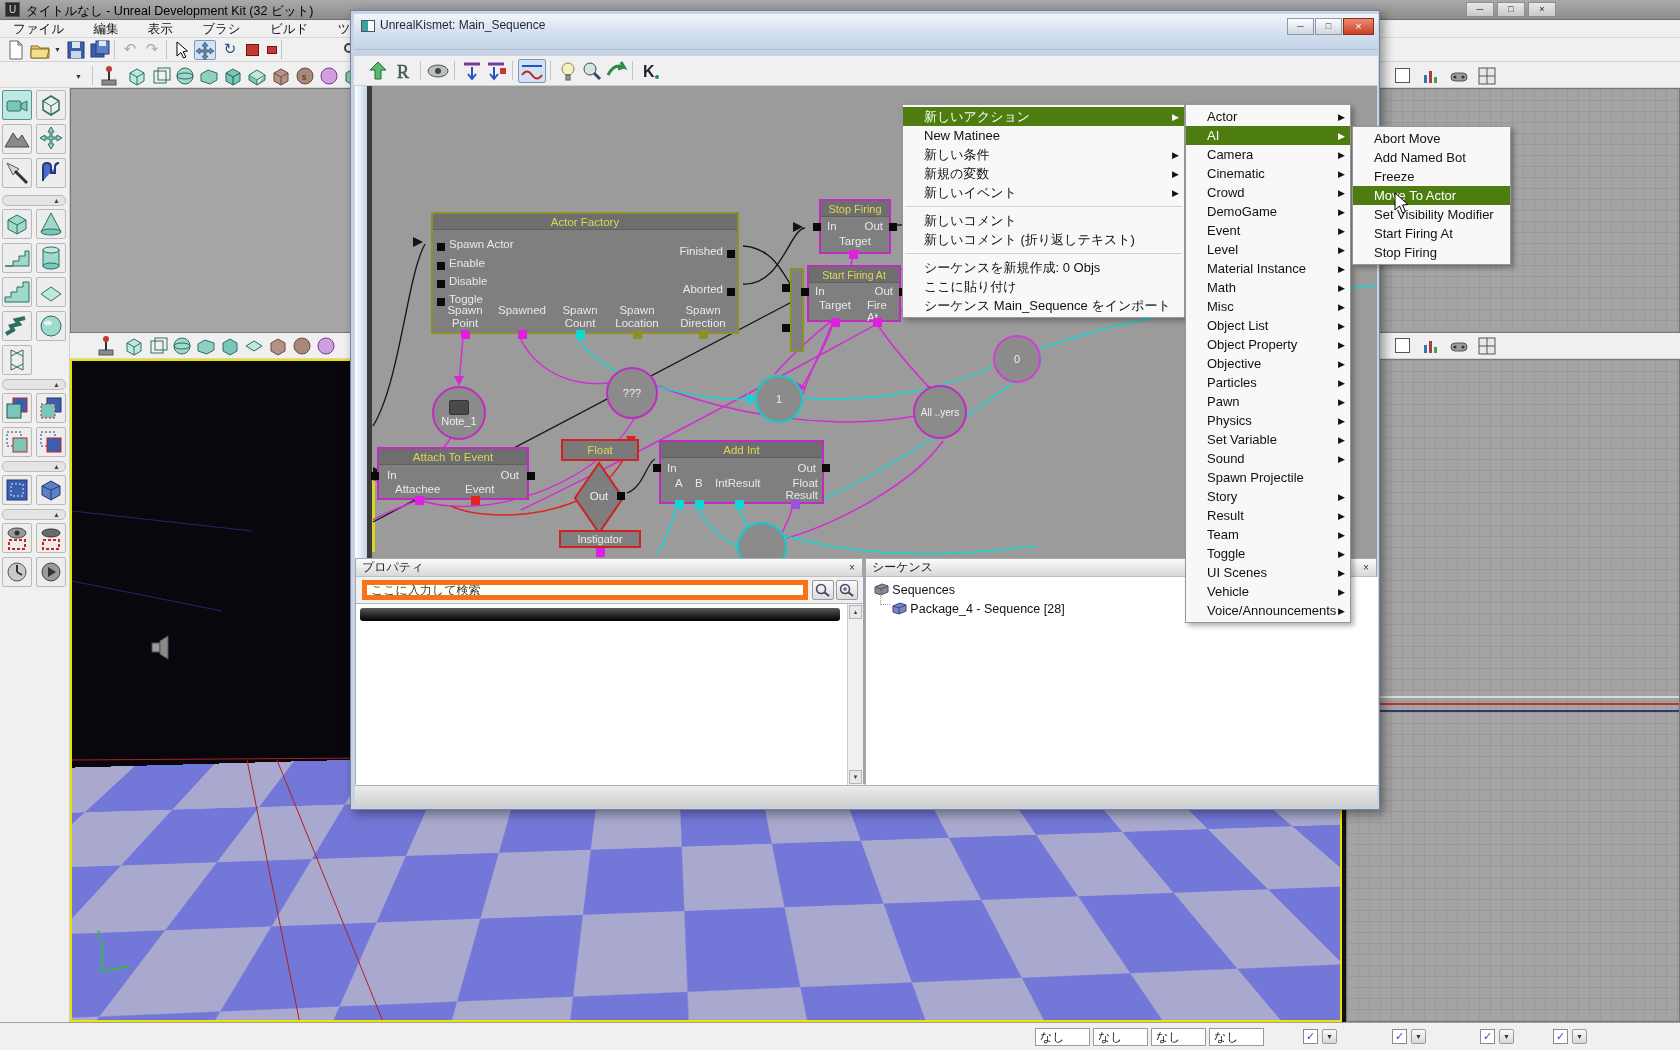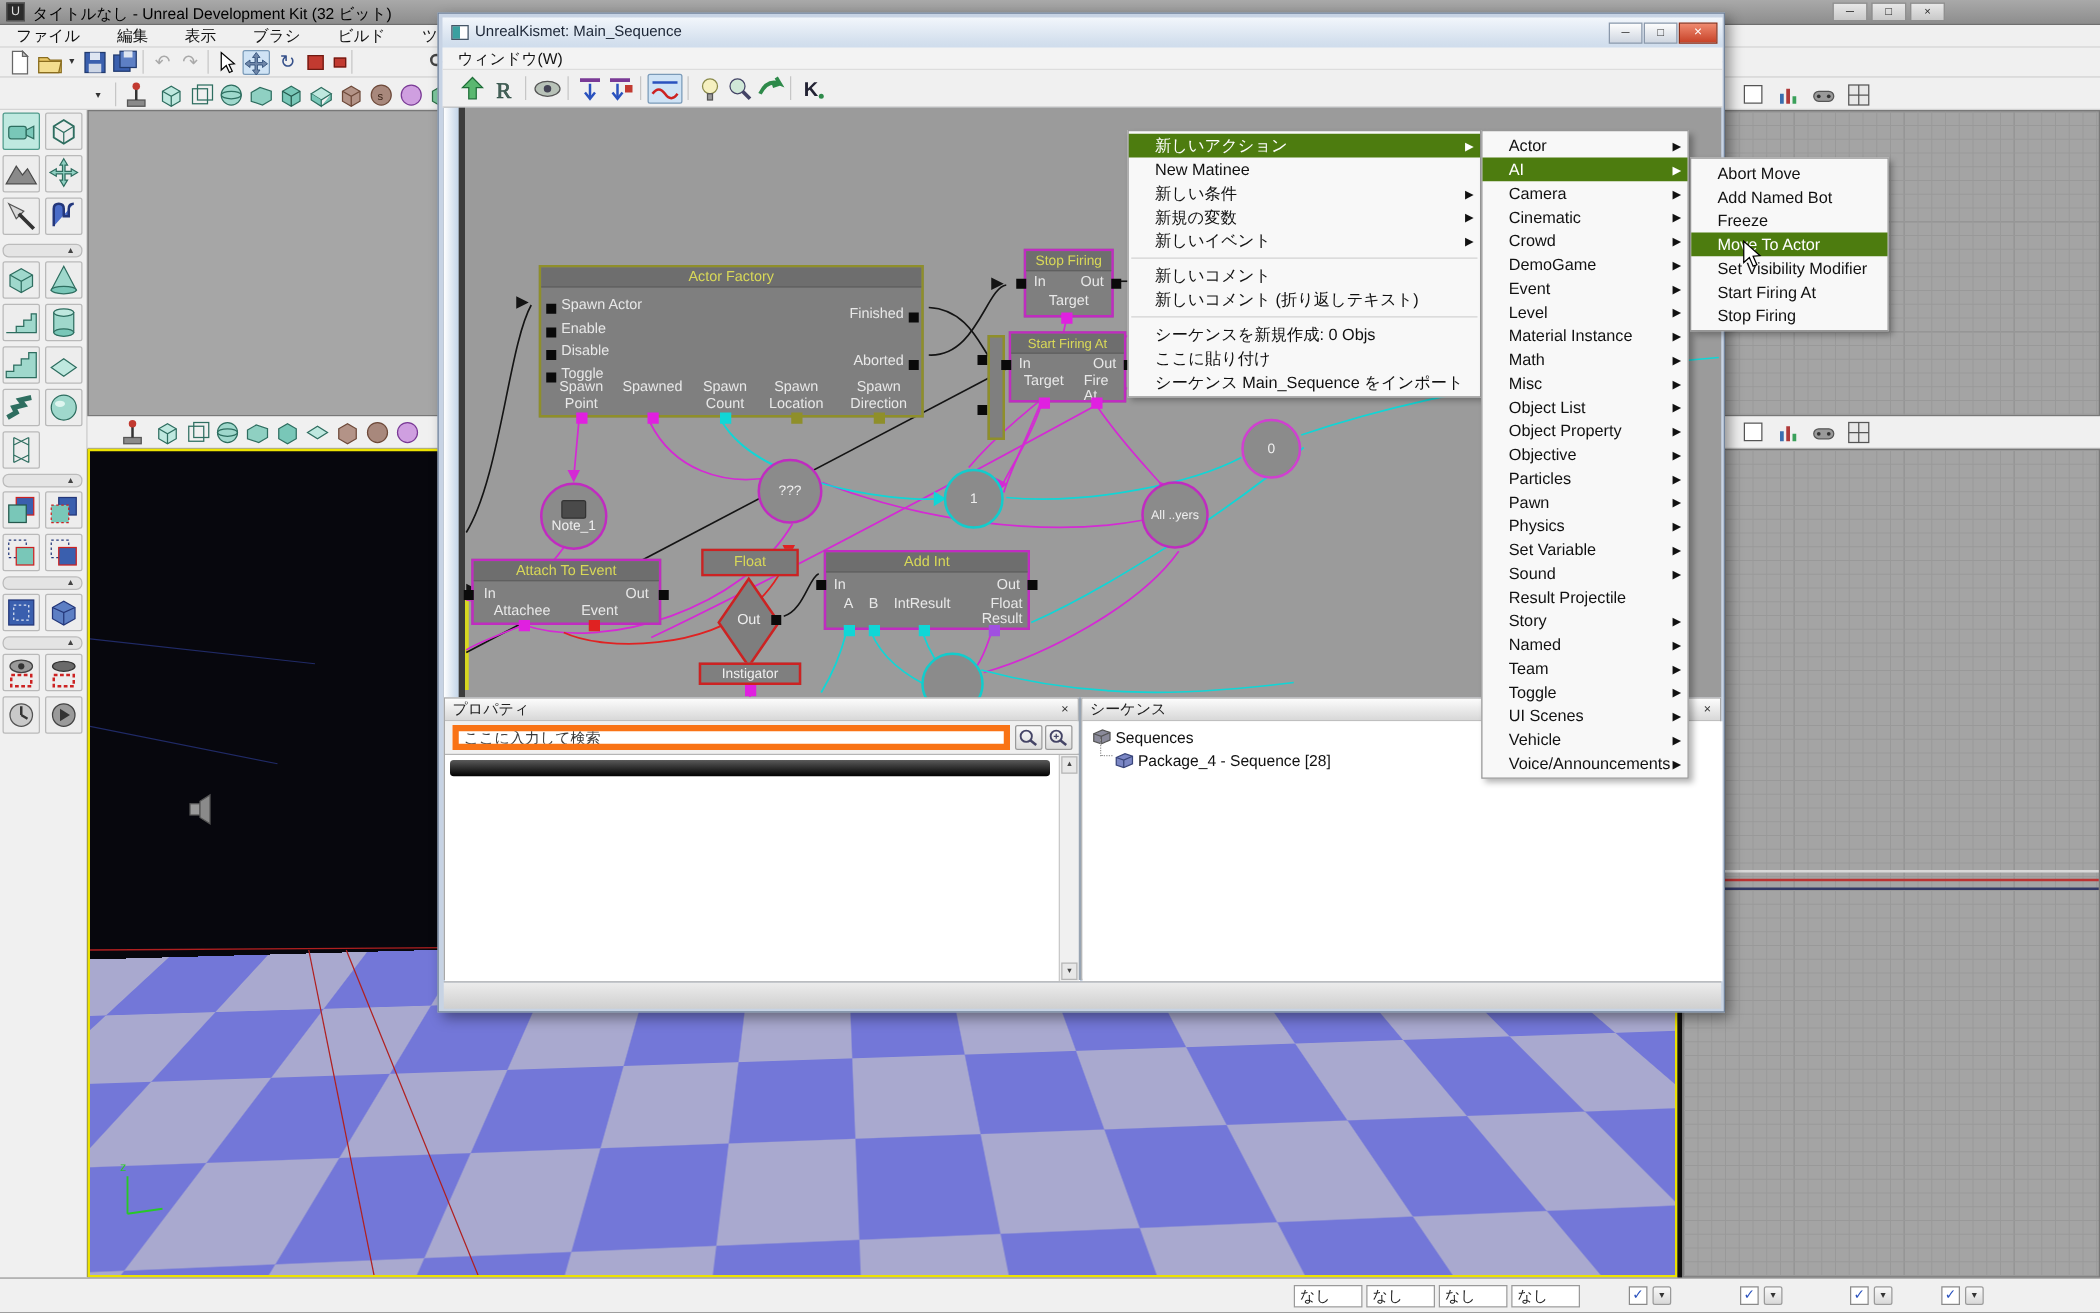--- a/index.html
+++ b/index.html
@@ -425,23 +425,20 @@
     <div class="a" style="left:0;top:350px;width:332px;height:2px;background:#333a66;"></div>
   </div>
 
   <div class="a kwin">
     <div class="a ktitle">
       <div class="a" style="left:7px;top:6px;width:14px;height:12px;background:linear-gradient(90deg,#3aa0a0 50%,#fff 50%);border:1px solid #456;"></div>
       <div class="ttext">UnrealKismet: Main_Sequence</div>
       <div class="kbtn" style="left:933px;width:27px;">─</div>
       <div class="kbtn" style="left:961px;width:27px;">□</div>
       <div class="kbtn close" style="left:989px;width:31px;">×</div>
-    </div>
-    <div class="a kmenu">
-      <span style="display:inline-block;padding:0 12px;line-height:18px;font-size:12.5px;">ウィンドウ(W)</span>
     </div>
     <div class="a ktool">
       <div class="kicon" style="left:12px;"><svg width="24" height="24">
             <path d="M12,3 L20,11 H15 V20 H9 V11 H4 Z" fill="#5ab870" stroke="#1e6e38"></path>
           </svg></div>
       <div class="kicon" style="left:38px;"><svg width="24" height="24">
             <text x="5" y="19" font-size="18" font-family="Liberation Serif, serif" fill="#47635a" stroke="#2a4a40" stroke-width="0.5">R</text>
           </svg></div>
       <div class="tsep" style="left:66px;top:5px;"></div>
       <div class="kicon" style="left:72px;"><svg width="24" height="24">
@@ -736,23 +733,23 @@
     <div class="mi"><span>Math</span><span class="arr">▶</span></div>
     <div class="mi"><span>Misc</span><span class="arr">▶</span></div>
     <div class="mi"><span>Object List</span><span class="arr">▶</span></div>
     <div class="mi"><span>Object Property</span><span class="arr">▶</span></div>
     <div class="mi"><span>Objective</span><span class="arr">▶</span></div>
     <div class="mi"><span>Particles</span><span class="arr">▶</span></div>
     <div class="mi"><span>Pawn</span><span class="arr">▶</span></div>
     <div class="mi"><span>Physics</span><span class="arr">▶</span></div>
     <div class="mi"><span>Set Variable</span><span class="arr">▶</span></div>
     <div class="mi"><span>Sound</span><span class="arr">▶</span></div>
-    <div class="mi"><span>Result Projectile</span></div>
+    <div class="mi"><span>Spawn Projectile</span></div>
     <div class="mi"><span>Story</span><span class="arr">▶</span></div>
-    <div class="mi"><span>Named</span><span class="arr">▶</span></div>
+    <div class="mi"><span>Result</span><span class="arr">▶</span></div>
     <div class="mi"><span>Team</span><span class="arr">▶</span></div>
     <div class="mi"><span>Toggle</span><span class="arr">▶</span></div>
     <div class="mi"><span>UI Scenes</span><span class="arr">▶</span></div>
     <div class="mi"><span>Vehicle</span><span class="arr">▶</span></div>
     <div class="mi"><span>Voice/Announcements</span><span class="arr">▶</span></div>
   </div>
 
   <div class="menu" style="left:1352px;top:126px;width:159px;">
     <div class="mi"><span>Abort Move</span></div>
     <div class="mi"><span>Add Named Bot</span></div>

